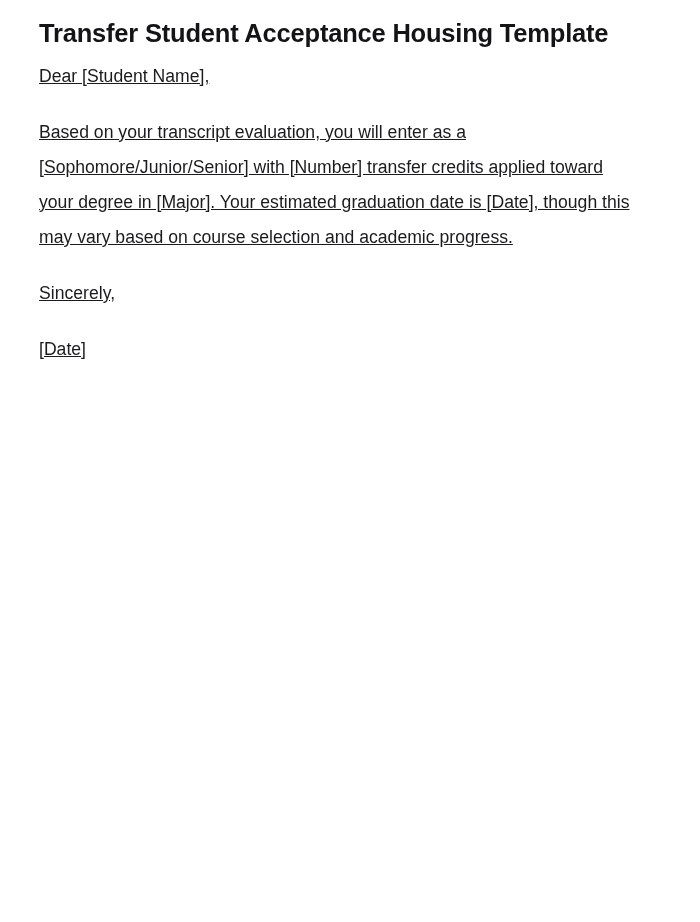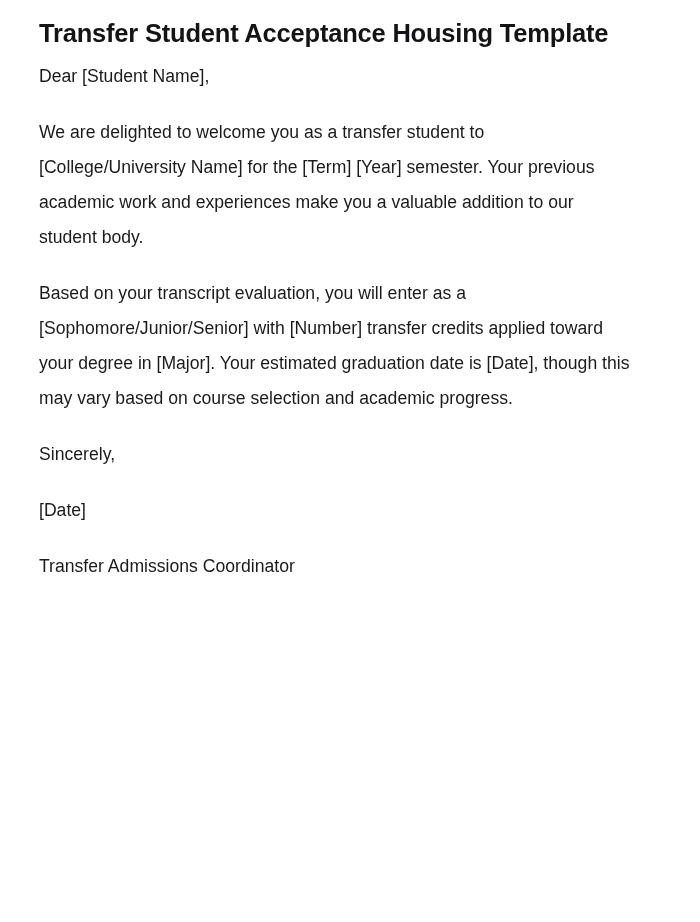--- a/index.html
+++ b/index.html
@@ -39,35 +39,34 @@
     padding: 0;
   }
 
   .para {
     font-size: 17.6px;
     line-height: 35px;
     margin: 0 0 21px 0;
     color: #1b1b1d;
     font-weight: 400;
     letter-spacing: 0.01px;
+    text-decoration: underline;
   }
 
   .para:last-child {
     margin-bottom: 0;
   }
 </style>
 </head>
 <body>
 
 <div class="page">
 
   <h1 class="doc-title">Transfer Student Acceptance Housing Template</h1>
 
   <div class="letter-body">
     <p class="para">Dear [Student Name],</p>
-    <p class="para">We are delighted to welcome you as a transfer student to [College/University Name] for the [Term] [Year] semester. Your previous academic work and experiences make you a valuable addition to our student body.</p>
     <p class="para">Based on your transcript evaluation, you will enter as a [Sophomore/Junior/Senior] with [Number] transfer credits applied toward your degree in [Major]. Your estimated graduation date is [Date], though this may vary based on course selection and academic progress.</p>
     <p class="para">Sincerely,</p>
     <p class="para">[Date]</p>
-    <p class="para">Transfer Admissions Coordinator</p>
   </div>
 
 </div>
 
 </body></html>

